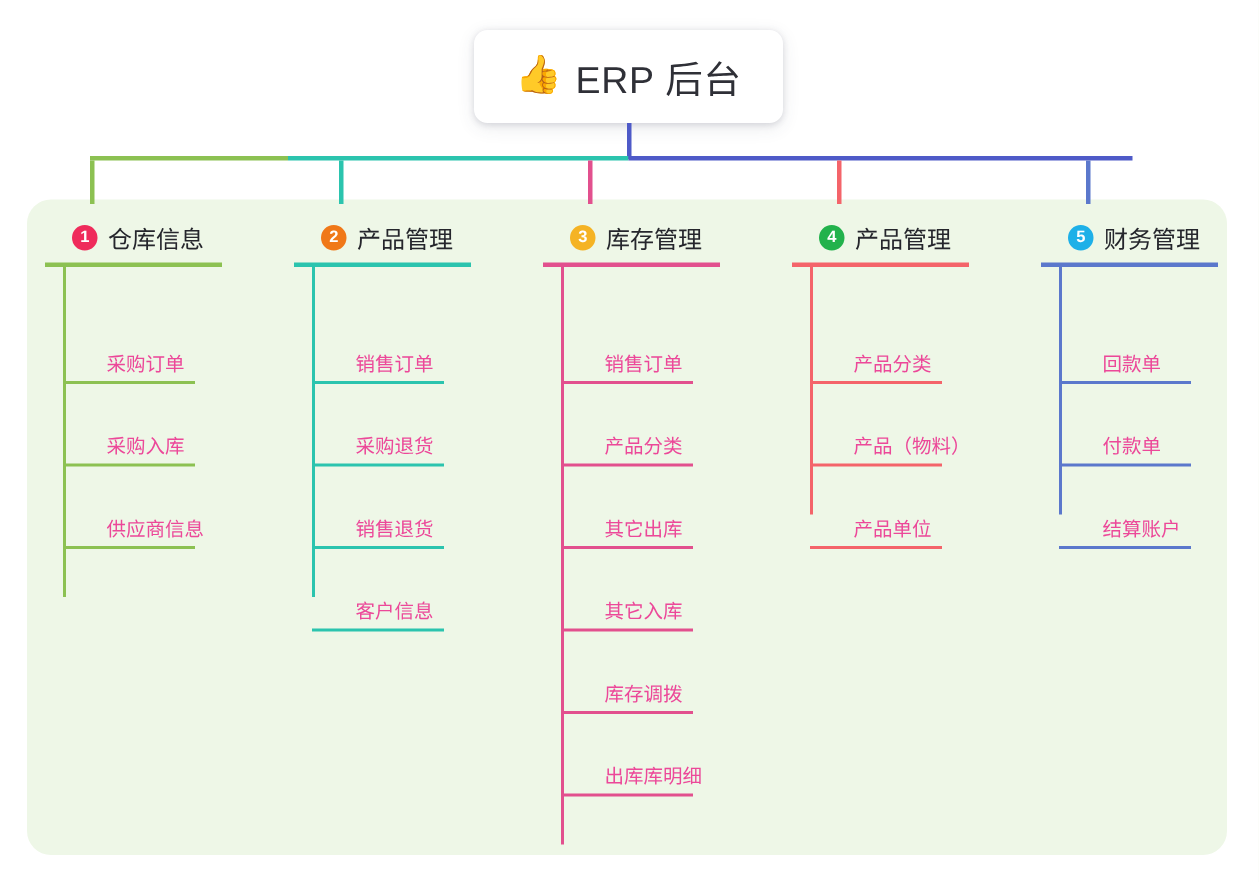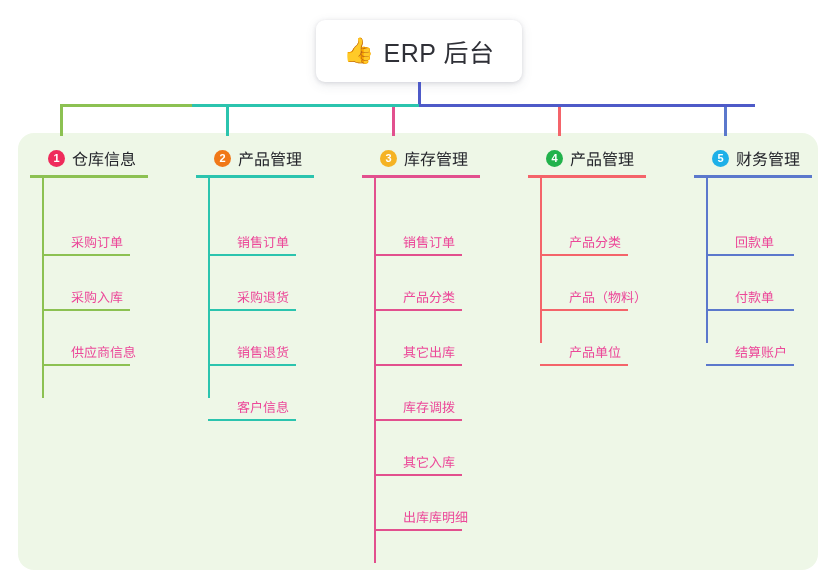--- a/index.html
+++ b/index.html
@@ -248,25 +248,25 @@
           </li>
           <li class="leaf">
             <span class="leaf-label">产品分类</span>
             <span class="leaf-underline" style="background: rgb(226, 80, 142);"></span>
           </li>
           <li class="leaf">
             <span class="leaf-label">其它出库</span>
             <span class="leaf-underline" style="background: rgb(226, 80, 142);"></span>
           </li>
           <li class="leaf">
+            <span class="leaf-label">其它入库</span>
+            <span class="leaf-underline" style="background: rgb(226, 80, 142);"></span>
+          </li>
+          <li class="leaf">
             <span class="leaf-label">库存调拨</span>
-            <span class="leaf-underline" style="background: rgb(226, 80, 142);"></span>
-          </li>
-          <li class="leaf">
-            <span class="leaf-label">其它入库</span>
             <span class="leaf-underline" style="background: rgb(226, 80, 142);"></span>
           </li>
           <li class="leaf">
             <span class="leaf-label">出库库明细</span>
             <span class="leaf-underline" style="background: rgb(226, 80, 142);"></span>
           </li>
         </ul>
       </div>
       <div class="column" style="left: 528px;">
         <div class="col-header">

